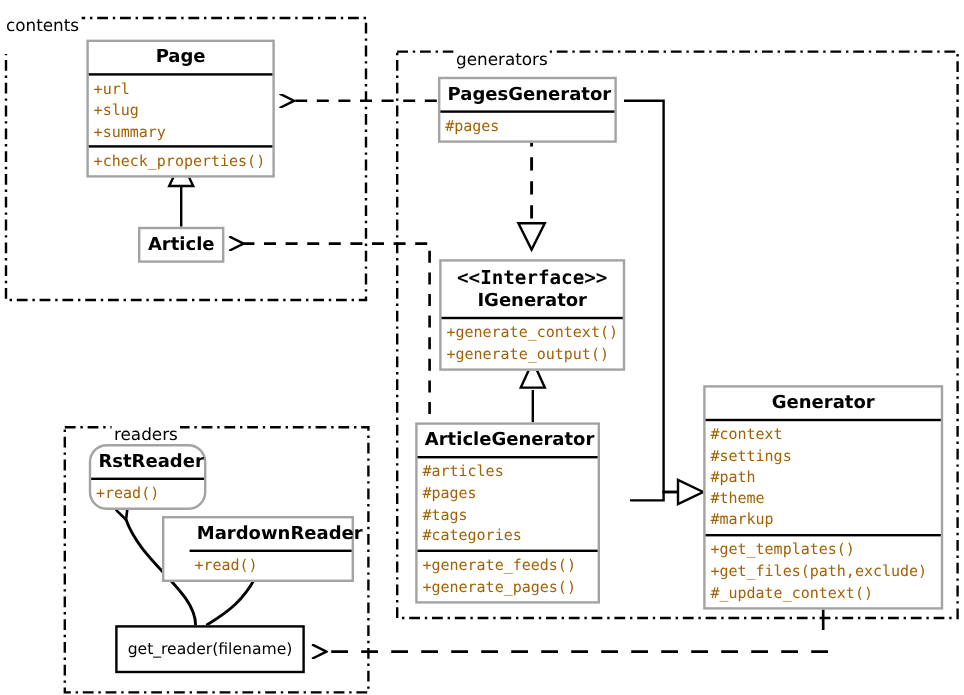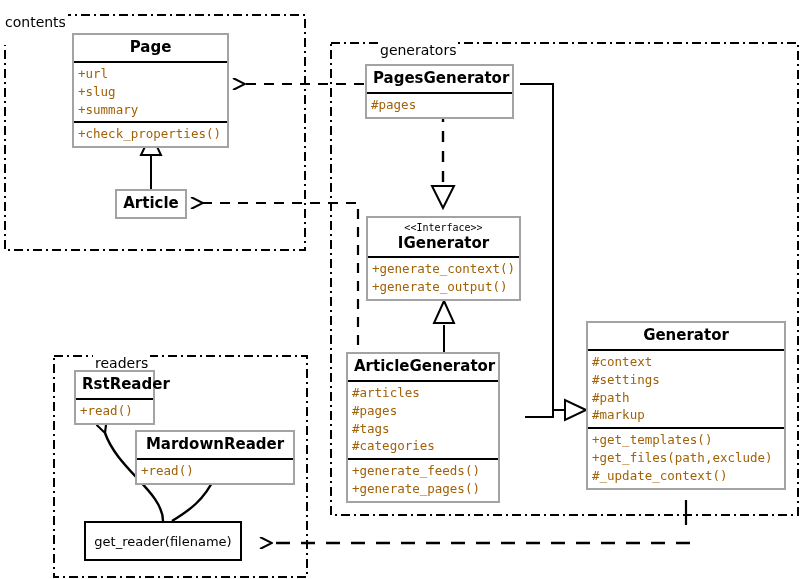--- a/index.html
+++ b/index.html
@@ -28,22 +28,22 @@
     text-align:center;
     font-weight:bold;
     font-size:15px;
     color:#000;
     padding:4px 6px 5px 6px;
     line-height:1.12;
     font-family:"DejaVu Sans", sans-serif;
   }
   .cls .stereo{
     display:block;
-    font-weight:normal;
-    font-size:10px;
+    font-weight:bold;
+    font-size:16px;
     font-family:"DejaVu Sans Mono", monospace;
     line-height:1.25;
   }
   .cls .sep{height:0;border-top:2px solid #000;}
   .cls .compartment{
     box-sizing:border-box;
     padding:2px 4px 3px 4px;
     font-family:"DejaVu Sans Mono", monospace;
     font-size:12.5px;
     color:#a16207;
@@ -185,43 +185,44 @@
     </div>
   </div>
 
   <div class="cls" style="left:586px;top:321px;width:200px;">
     <div class="name">Generator</div>
     <div class="sep"></div>
     <div class="compartment">
       <div>#context</div>
       <div>#settings</div>
       <div>#path</div>
+      <div>#theme</div>
       <div>#markup</div>
     </div>
     <div class="sep"></div>
     <div class="compartment">
       <div>+get_templates()</div>
       <div>+get_files(path,exclude)</div>
       <div>#_update_context()</div>
     </div>
   </div>
 
-  <div class="cls" style="left:74px;top:370px;width:81px;">
+  <div class="cls" style="left:74px;top:370px;width:98px;border-radius:15px;">
     <div class="name">RstReader</div>
     <div class="sep"></div>
     <div class="compartment">
       <div>+read()</div>
     </div>
   </div>
 
-  <div class="cls" style="left:135px;top:430px;width:160px;">
+  <div class="cls" style="left:135px;top:430px;width:160px;padding-left:21px;">
     <div class="name">MardownReader</div>
     <div class="sep"></div>
     <div class="compartment">
       <div>+read()</div>
     </div>
   </div>
 
-  <div class="fnbox" style="left:84px;top:521px;width:158px;height:40px;">
+  <div class="fnbox" style="left:96px;top:521px;width:158px;height:40px;">
     <span>get_reader(filename)</span>
   </div>
 
 </div>
 
 </body></html>

